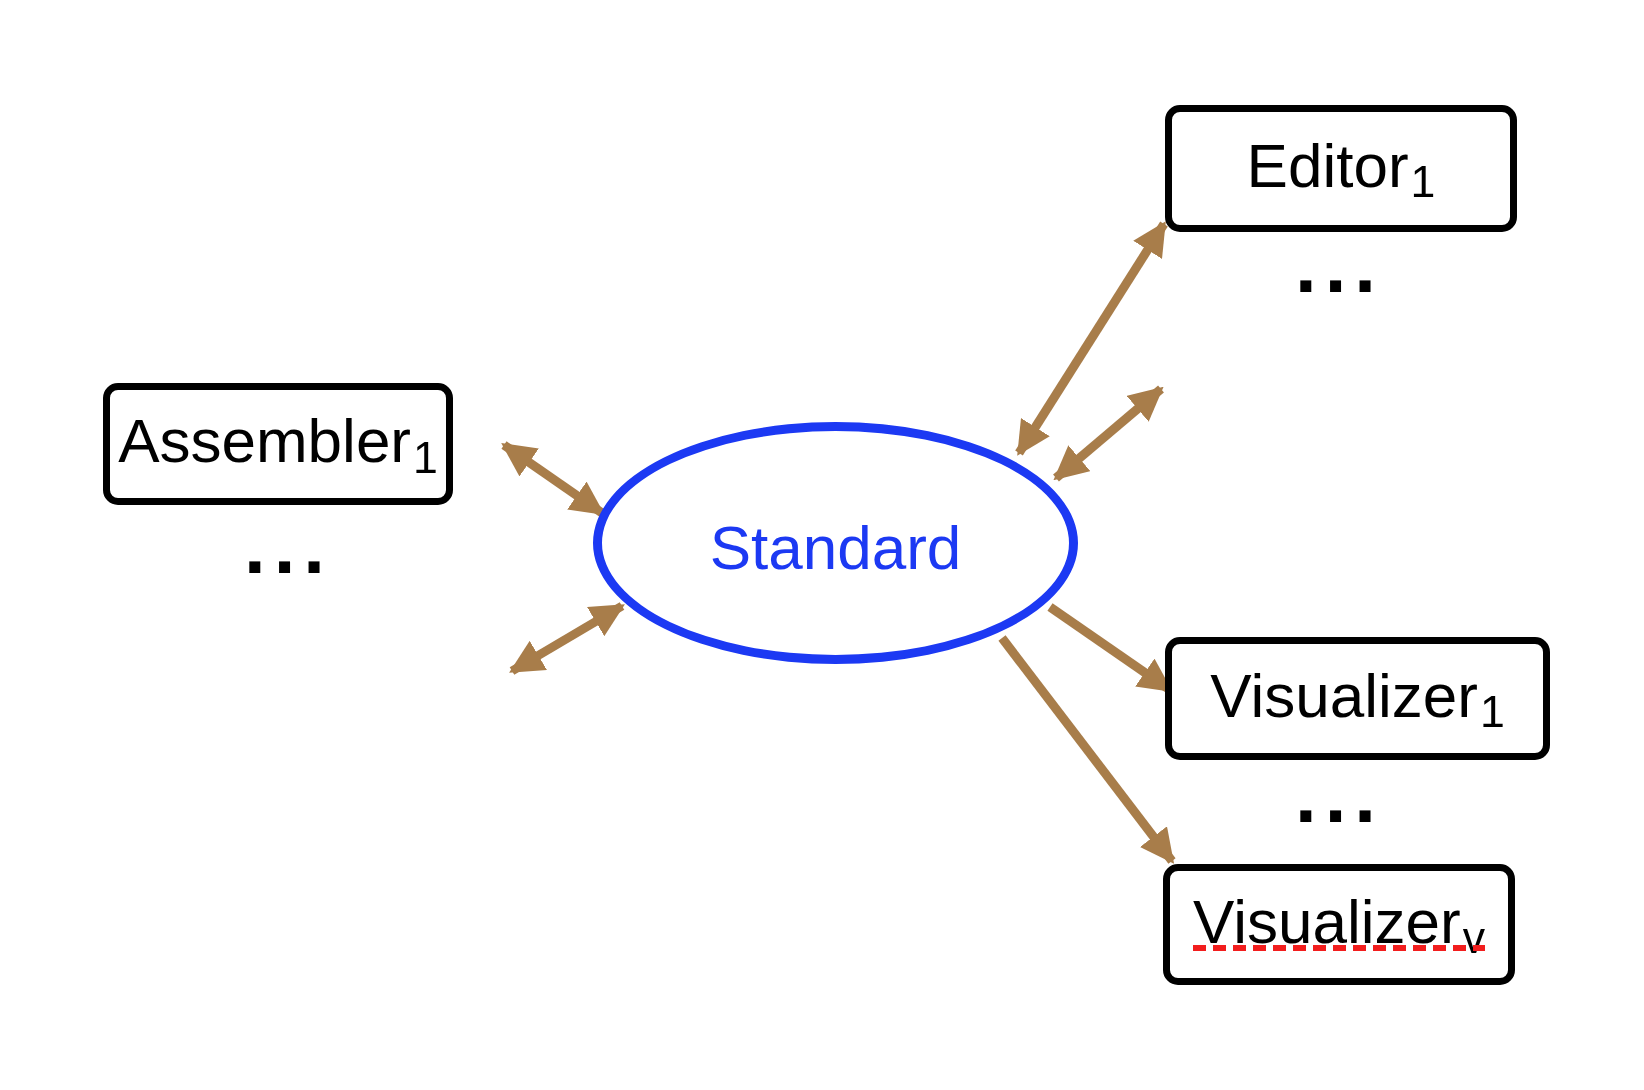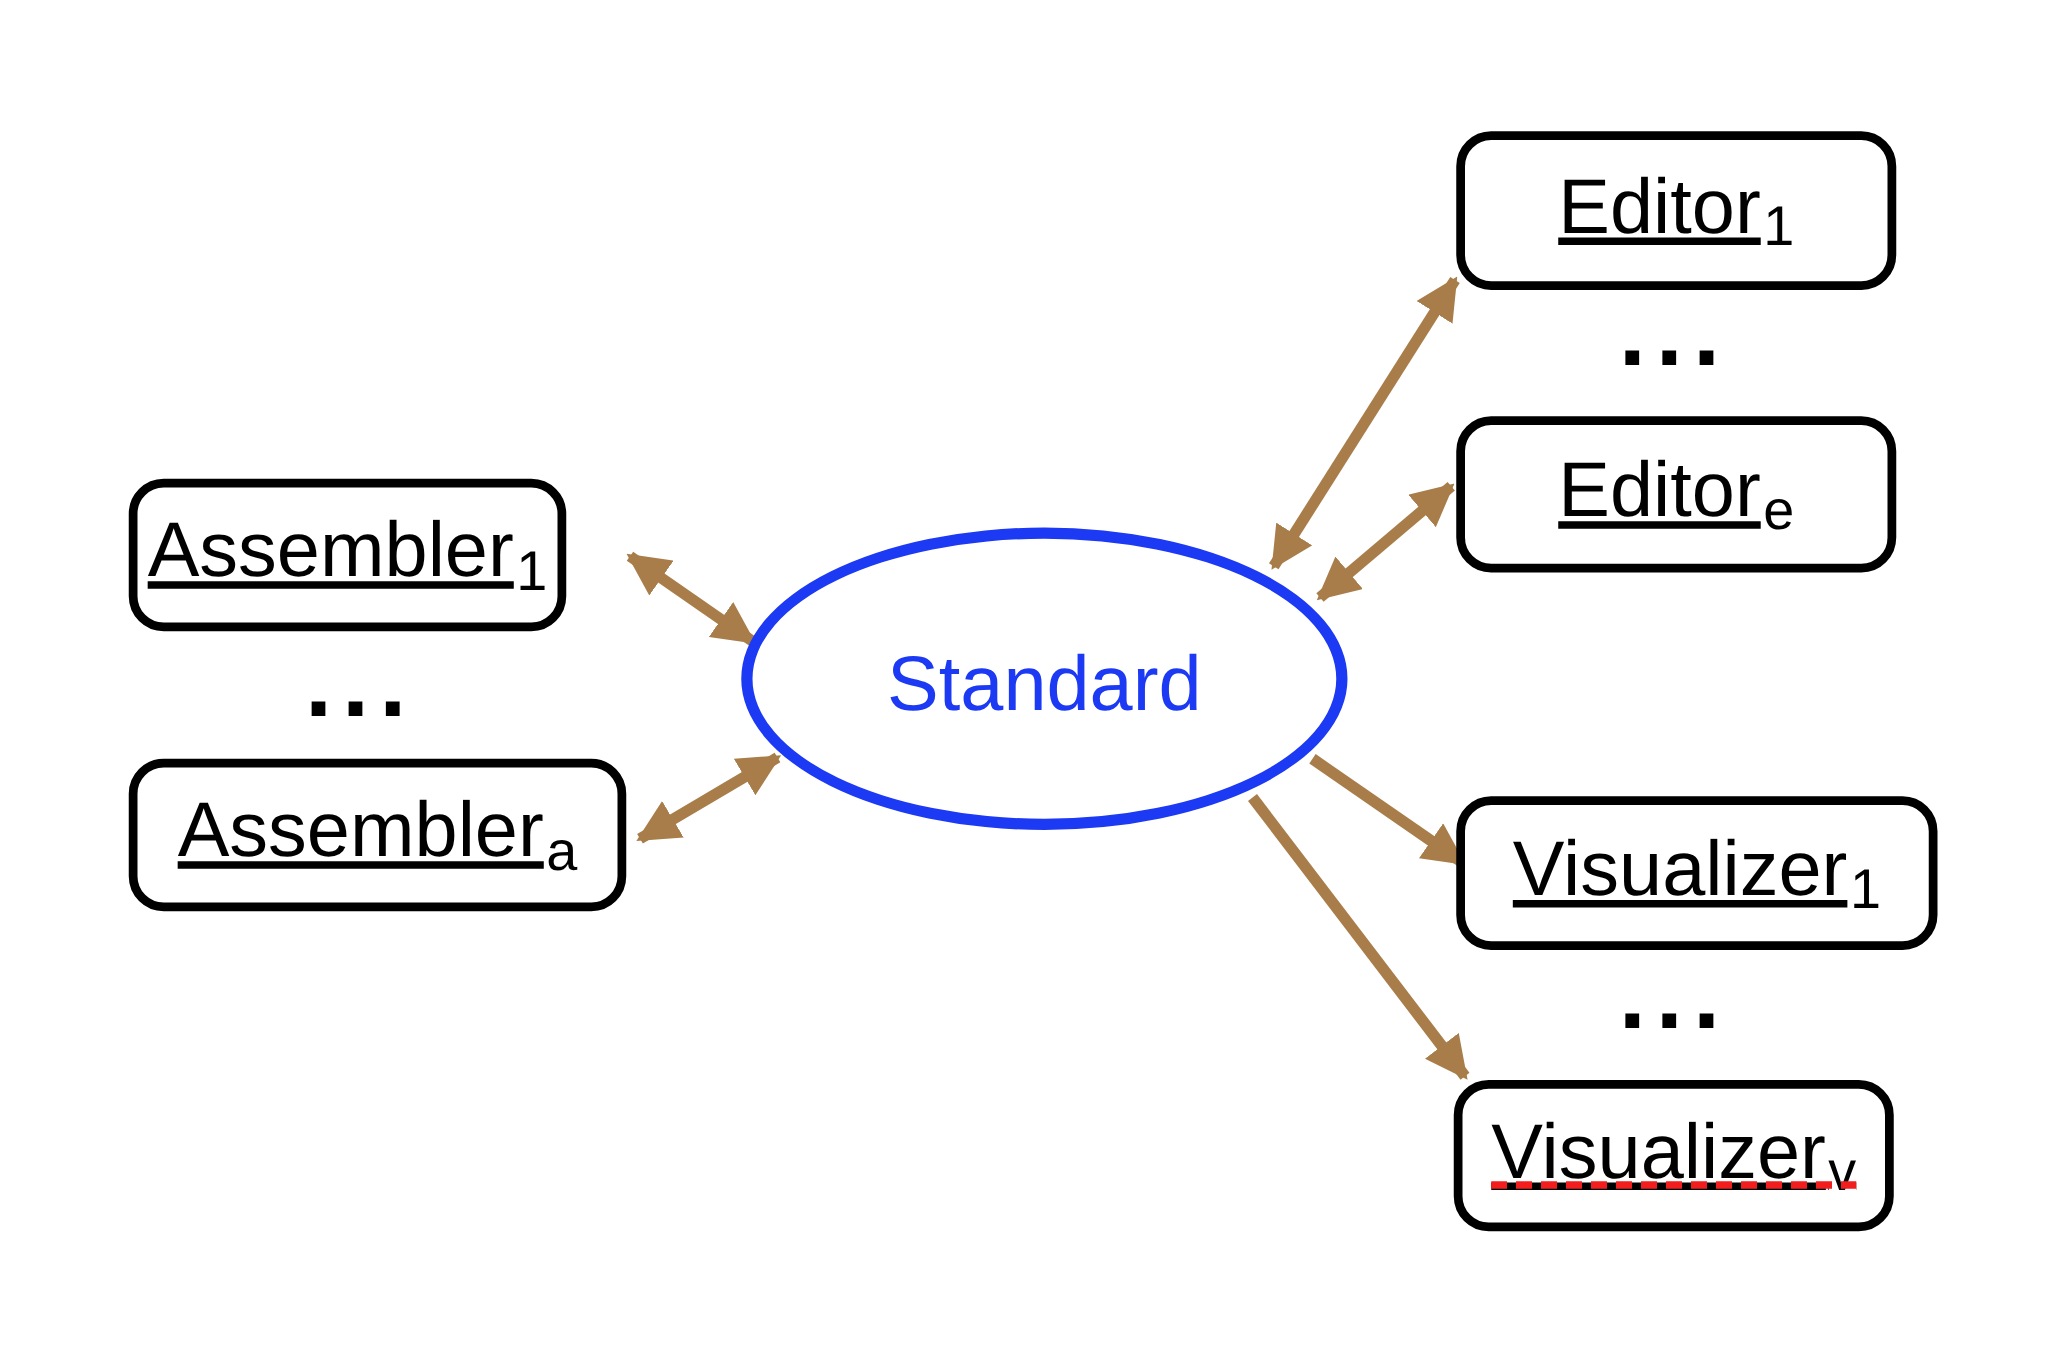--- a/index.html
+++ b/index.html
@@ -16,29 +16,28 @@
     width: 1644px;
     height: 1090px;
     background: var(--background-white, #fff);
     font-family: "Liberation Sans", "DejaVu Sans", sans-serif;
     overflow: hidden;
   }
   .node {
     position: absolute;
     background: var(--background-white, #fff);
     border: 7px solid var(--node-border-black, #000);
-    border-radius: 28px;
+    border-radius: 15px;
     display: flex;
     align-items: center;
     justify-content: center;
     font-size: 62px;
     color: #000;
     white-space: nowrap;
     z-index: 2;
-    text-decoration: underline;
   }
   .sub {
     font-size: 0.72em;
     vertical-align: -0.24em;
     margin-left: 2px;
   }
   .ellipse {
     position: absolute;
     left: 593px; top: 422px; width: 485px; height: 242px;
     background: var(--background-white, #fff);
@@ -109,31 +108,25 @@
   </svg>
 
   <div class="ellipse">
     <div>Standard</div>
   </div>
 
   <div class="node" style="left:103px;top:383px;width:350px;height:122px">
     <span><span>Assembler</span><span class="sub">1</span></span>
   </div>
   <div class="dots" style="left:244px;top:501px">...</div>
-  <div class="node" style="left:103px;top:607px;width:398px;height:122px">
-    <span><span>Assembler</span><span class="sub">a</span></span>
-  </div>
 
   <div class="node" style="left:1165px;top:105px;width:352px;height:127px">
     <span><span>Editor</span><span class="sub">1</span></span>
   </div>
   <div class="dots" style="left:1295px;top:220px">...</div>
-  <div class="node" style="left:1165px;top:333px;width:352px;height:125px">
-    <span><span>Editor</span><span class="sub">e</span></span>
-  </div>
 
   <div class="node" style="left:1165px;top:637px;width:385px;height:123px">
     <span><span>Visualizer</span><span class="sub">1</span></span>
   </div>
   <div class="dots" style="left:1295px;top:750px">...</div>
   <div class="node" style="left:1163px;top:864px;width:352px;height:121px">
     <span><span>Visualizer</span><span class="sub">v</span></span>
   </div>
   <div class="red-underline"></div>
 

